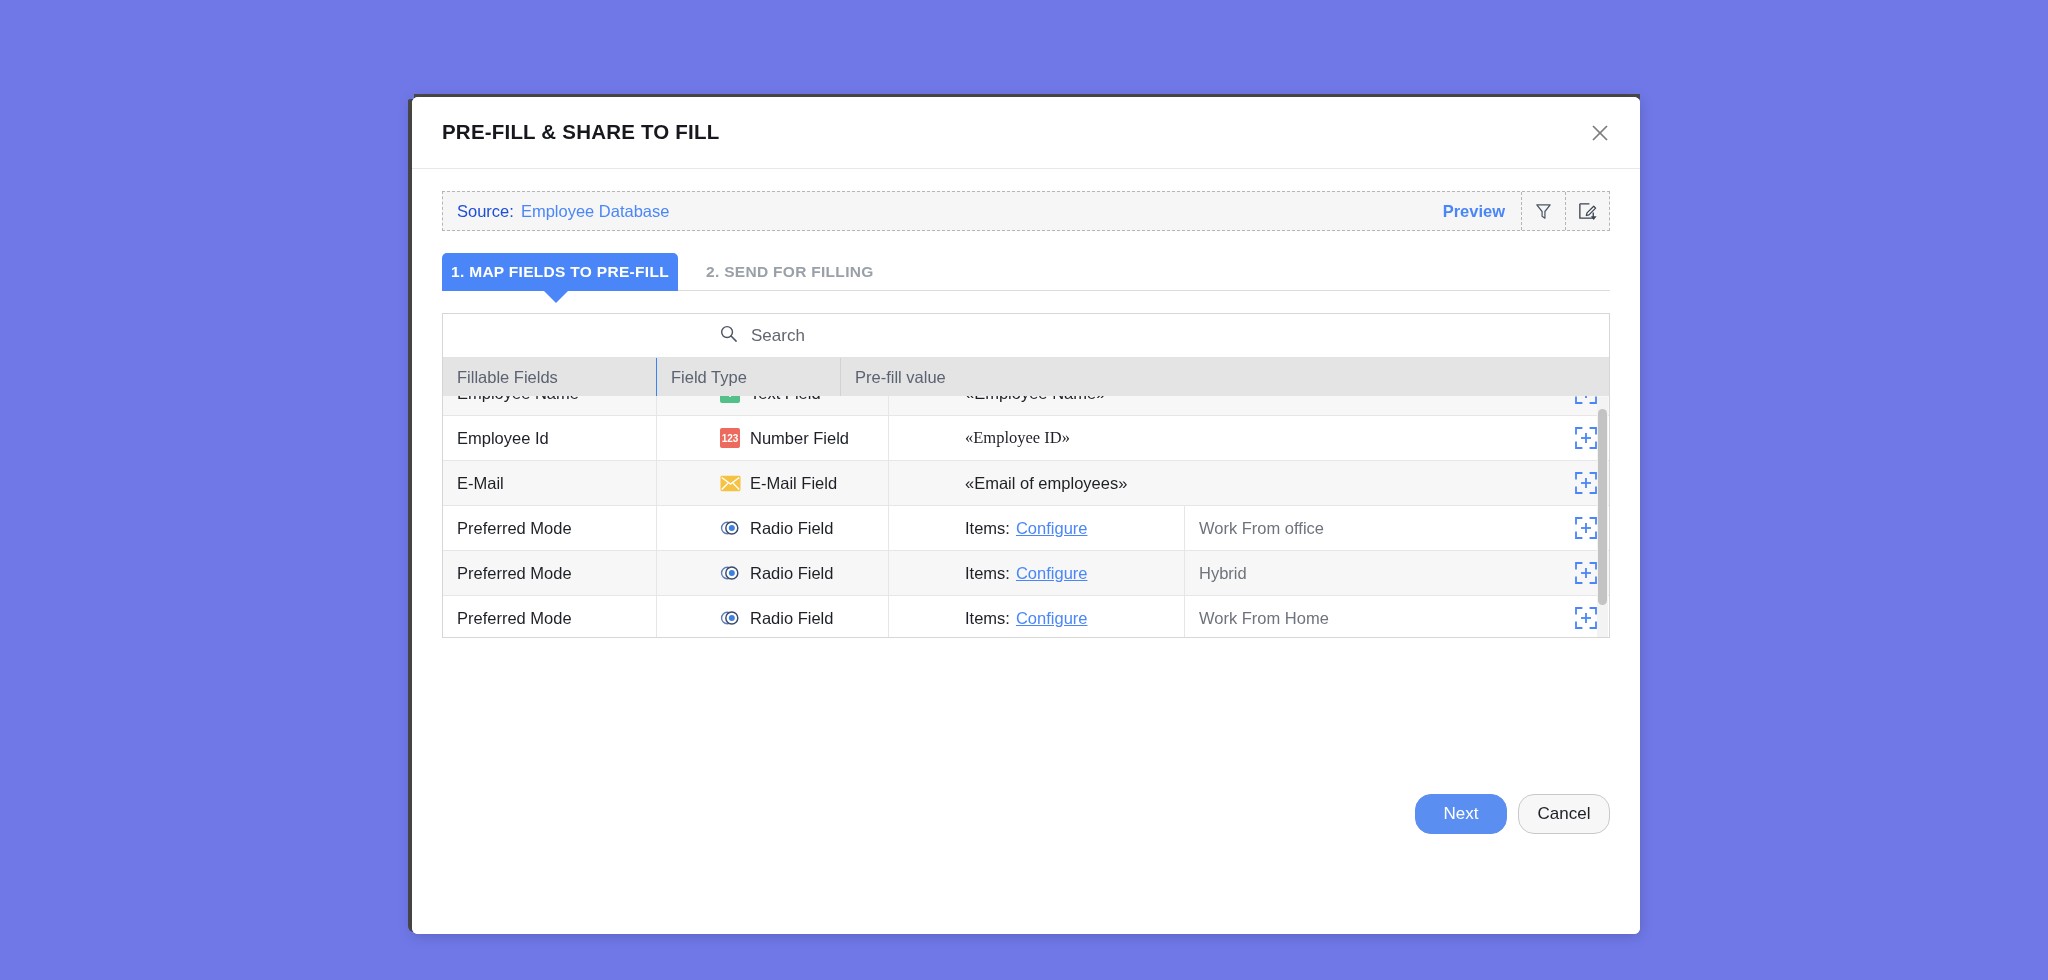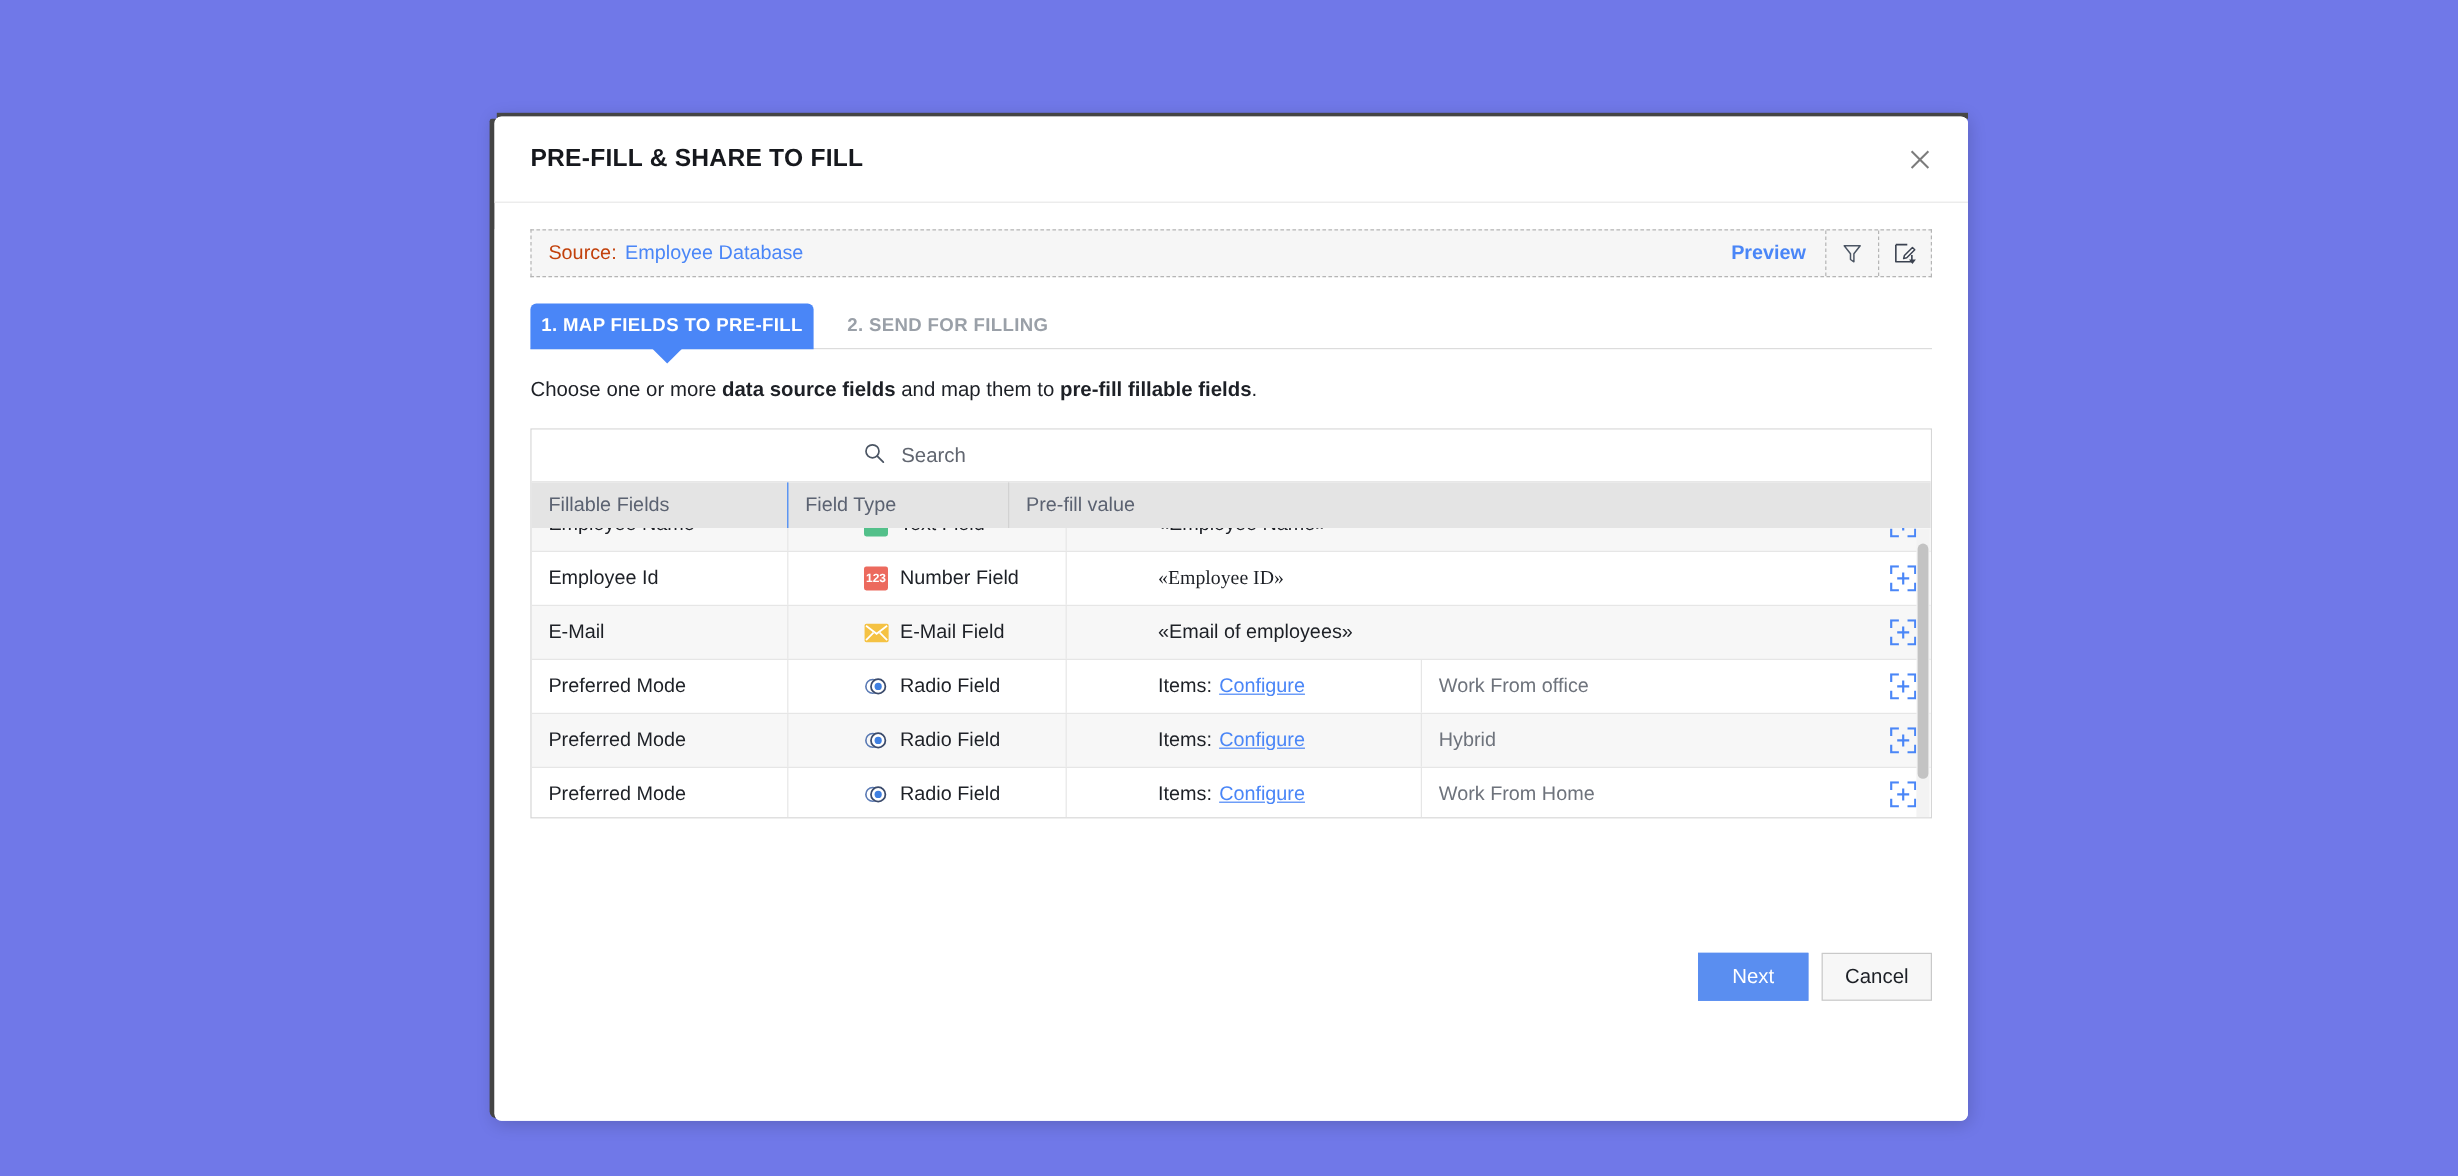--- a/index.html
+++ b/index.html
@@ -85,21 +85,21 @@
     display: flex;
     align-items: stretch;
     position: relative;
   }
   #source-left {
     display: flex; align-items: center;
     padding-left: 14px;
     font-size: 16.5px;
     flex: 1;
   }
-  #source-label { color: #c2410c; }
+  #source-label { color: #1d4ed8; }
   #source-value {
     color: #4a86f7;
     margin-left: 7px;
     cursor: pointer;
   }
   #preview-link {
     display: flex; align-items: center;
     padding: 0 16px;
     color: #4a86f7;
     font-size: 16.5px;
@@ -320,21 +320,21 @@
     position: absolute;
     right: 30px; bottom: 122px;
     display: flex; gap: 11px;
   }
   .btn {
     height: 40px;
     min-width: 92px;
     padding: 0 18px;
     font-size: 17px;
     font-family: "Liberation Sans", sans-serif;
-    border-radius: 0;
+    border-radius: 16px;
     cursor: pointer;
     display: flex; align-items: center; justify-content: center;
   }
   #btn-next {
     background: #5a8ef0;
     color: #ffffff;
     border: 1px solid #5a8ef0;
   }
   #btn-cancel {
     background: #f7f7f7;
@@ -387,23 +387,20 @@
         <div id="tab-underline"></div>
         <div class="tab" id="tab-1">
           <span>1. MAP FIELDS TO PRE-FILL</span>
           <div id="tab-1-arrow"></div>
         </div>
         <div class="tab" id="tab-2">
           <span>2. SEND FOR FILLING</span>
         </div>
       </div>
 
-      <div id="instruction">
-        <span>Choose one or more </span><b>data source fields</b><span> and map them to </span><b>pre-fill fillable fields</b><span>.</span>
-      </div>
 
       <div id="table-region">
 
         <div id="search-row">
           <span>
             <svg width="19" height="19" viewBox="0 0 20 20">
               <circle cx="8.5" cy="8.5" r="5.7" fill="none" stroke="#4b5563" stroke-width="1.5"></circle>
               <line x1="12.7" y1="12.7" x2="18" y2="18" stroke="#4b5563" stroke-width="1.6" stroke-linecap="round"></line>
             </svg>
           </span>

